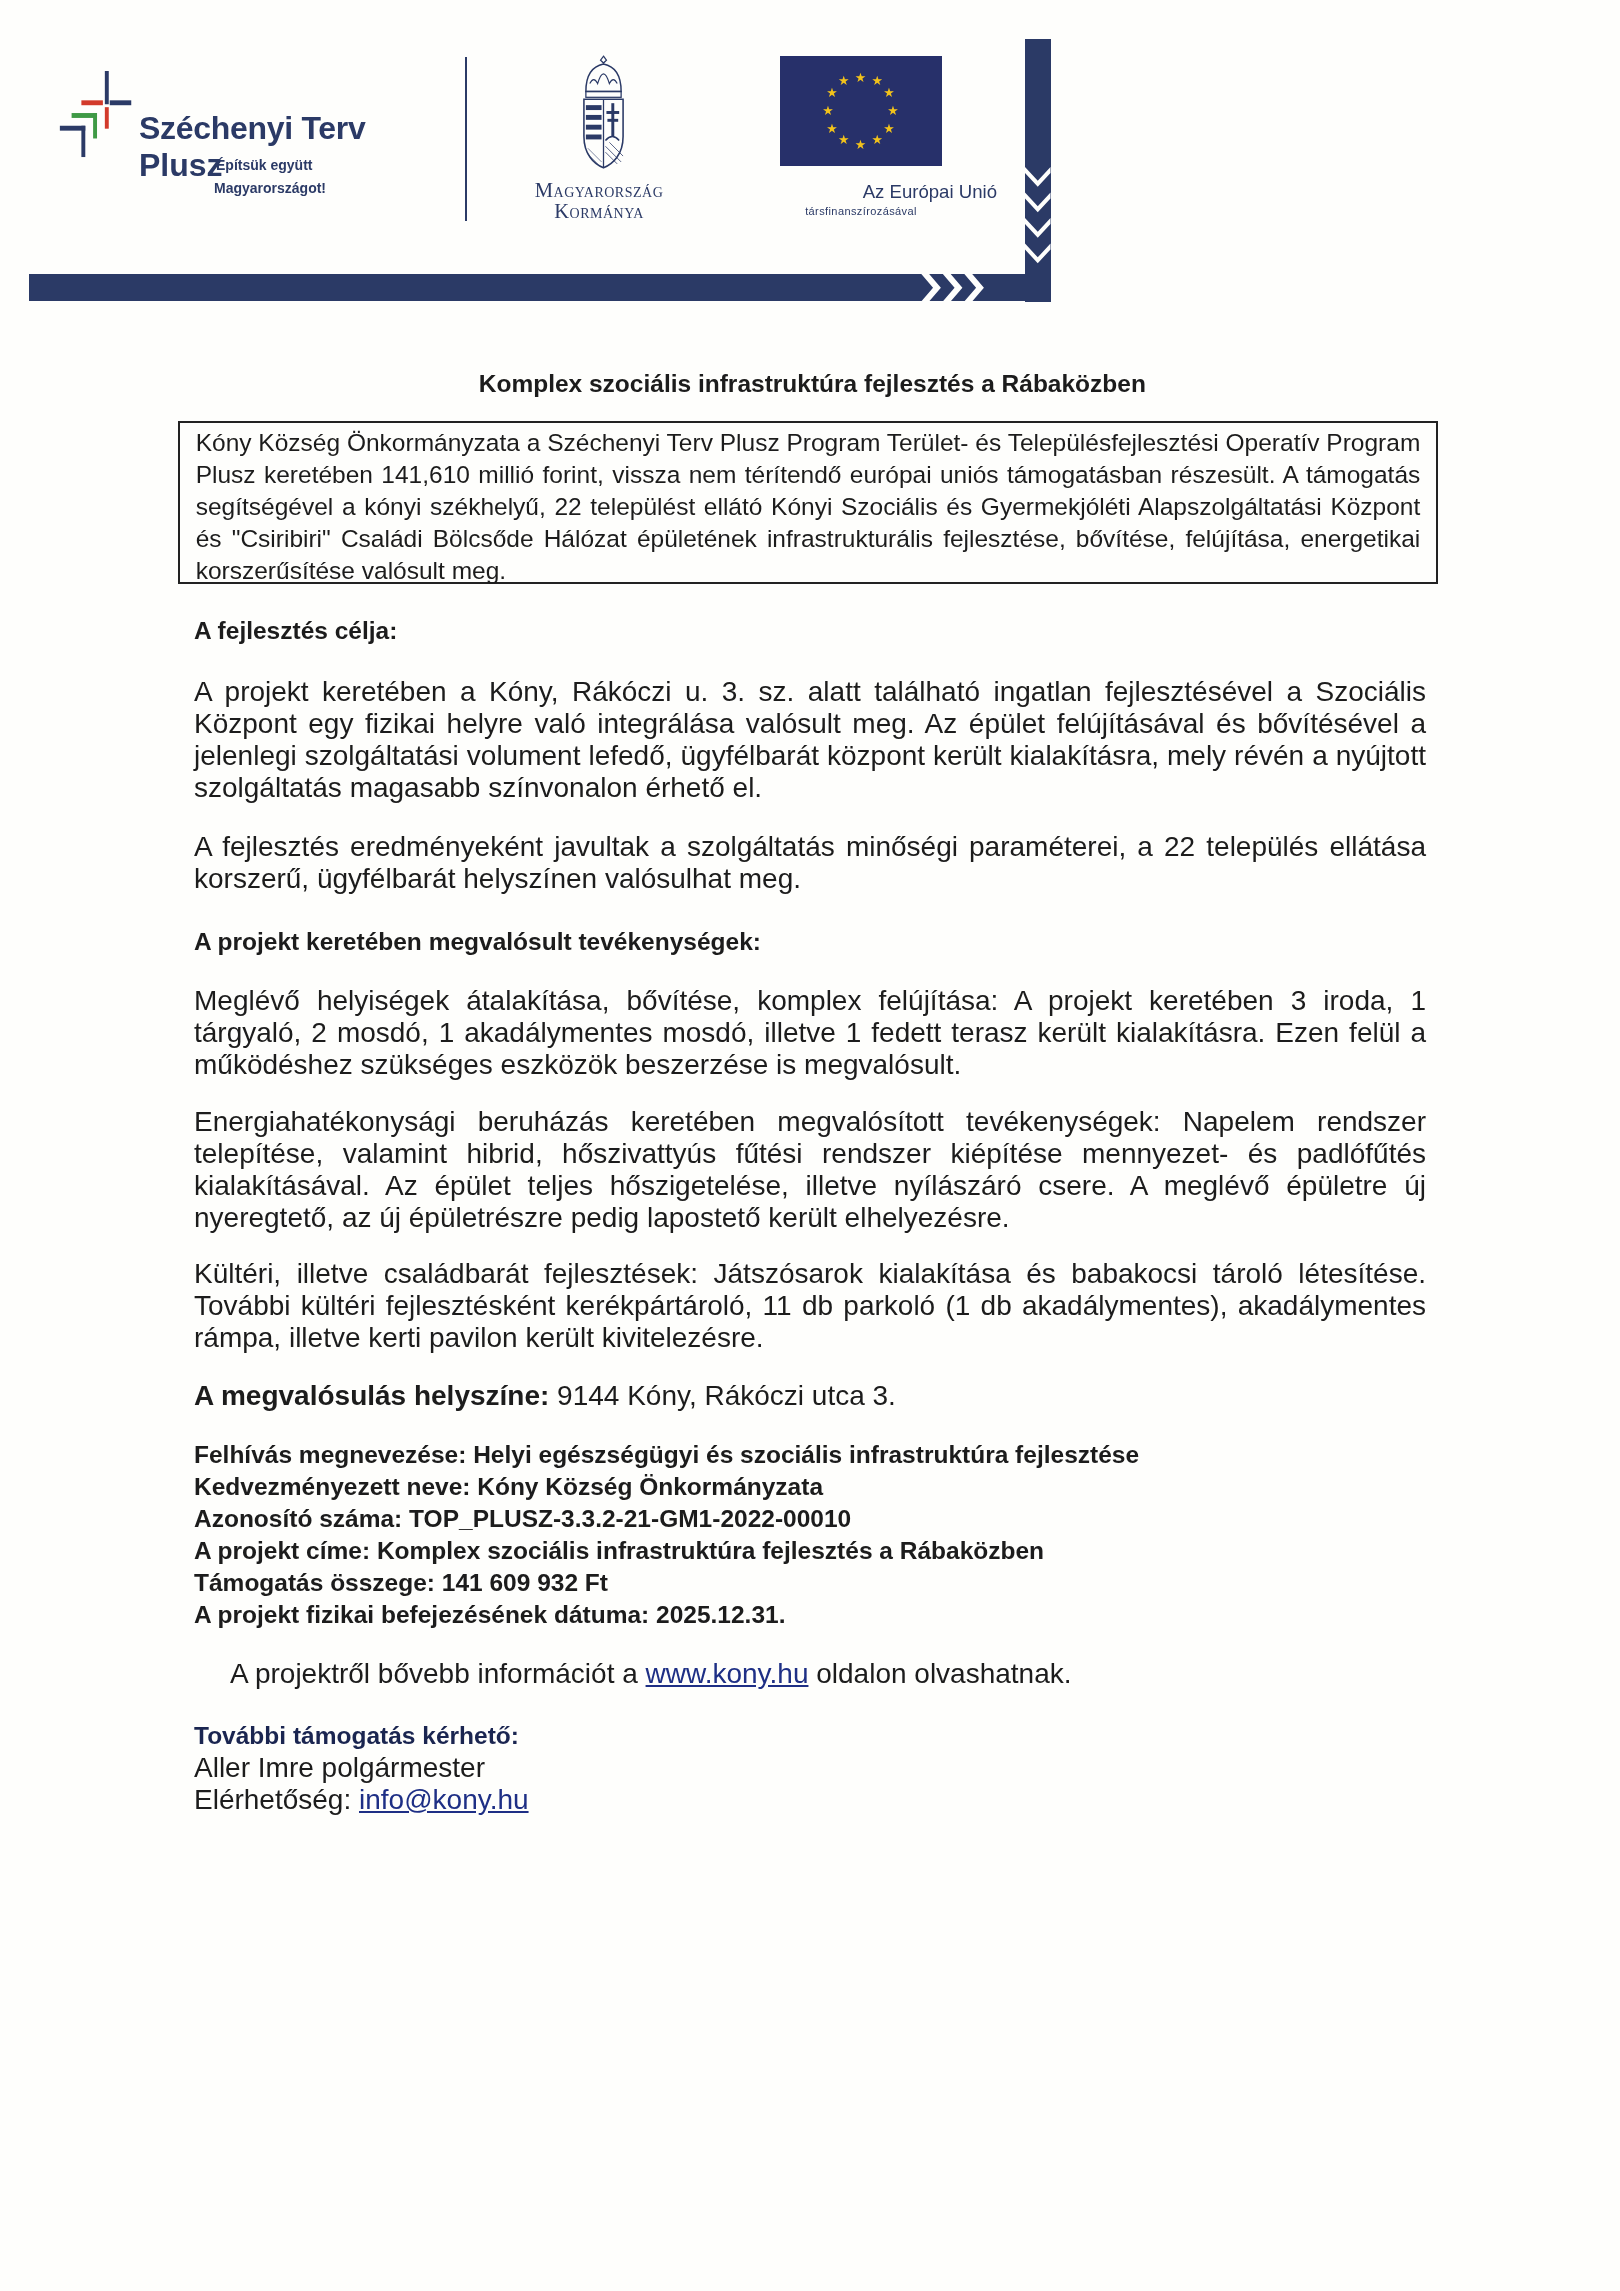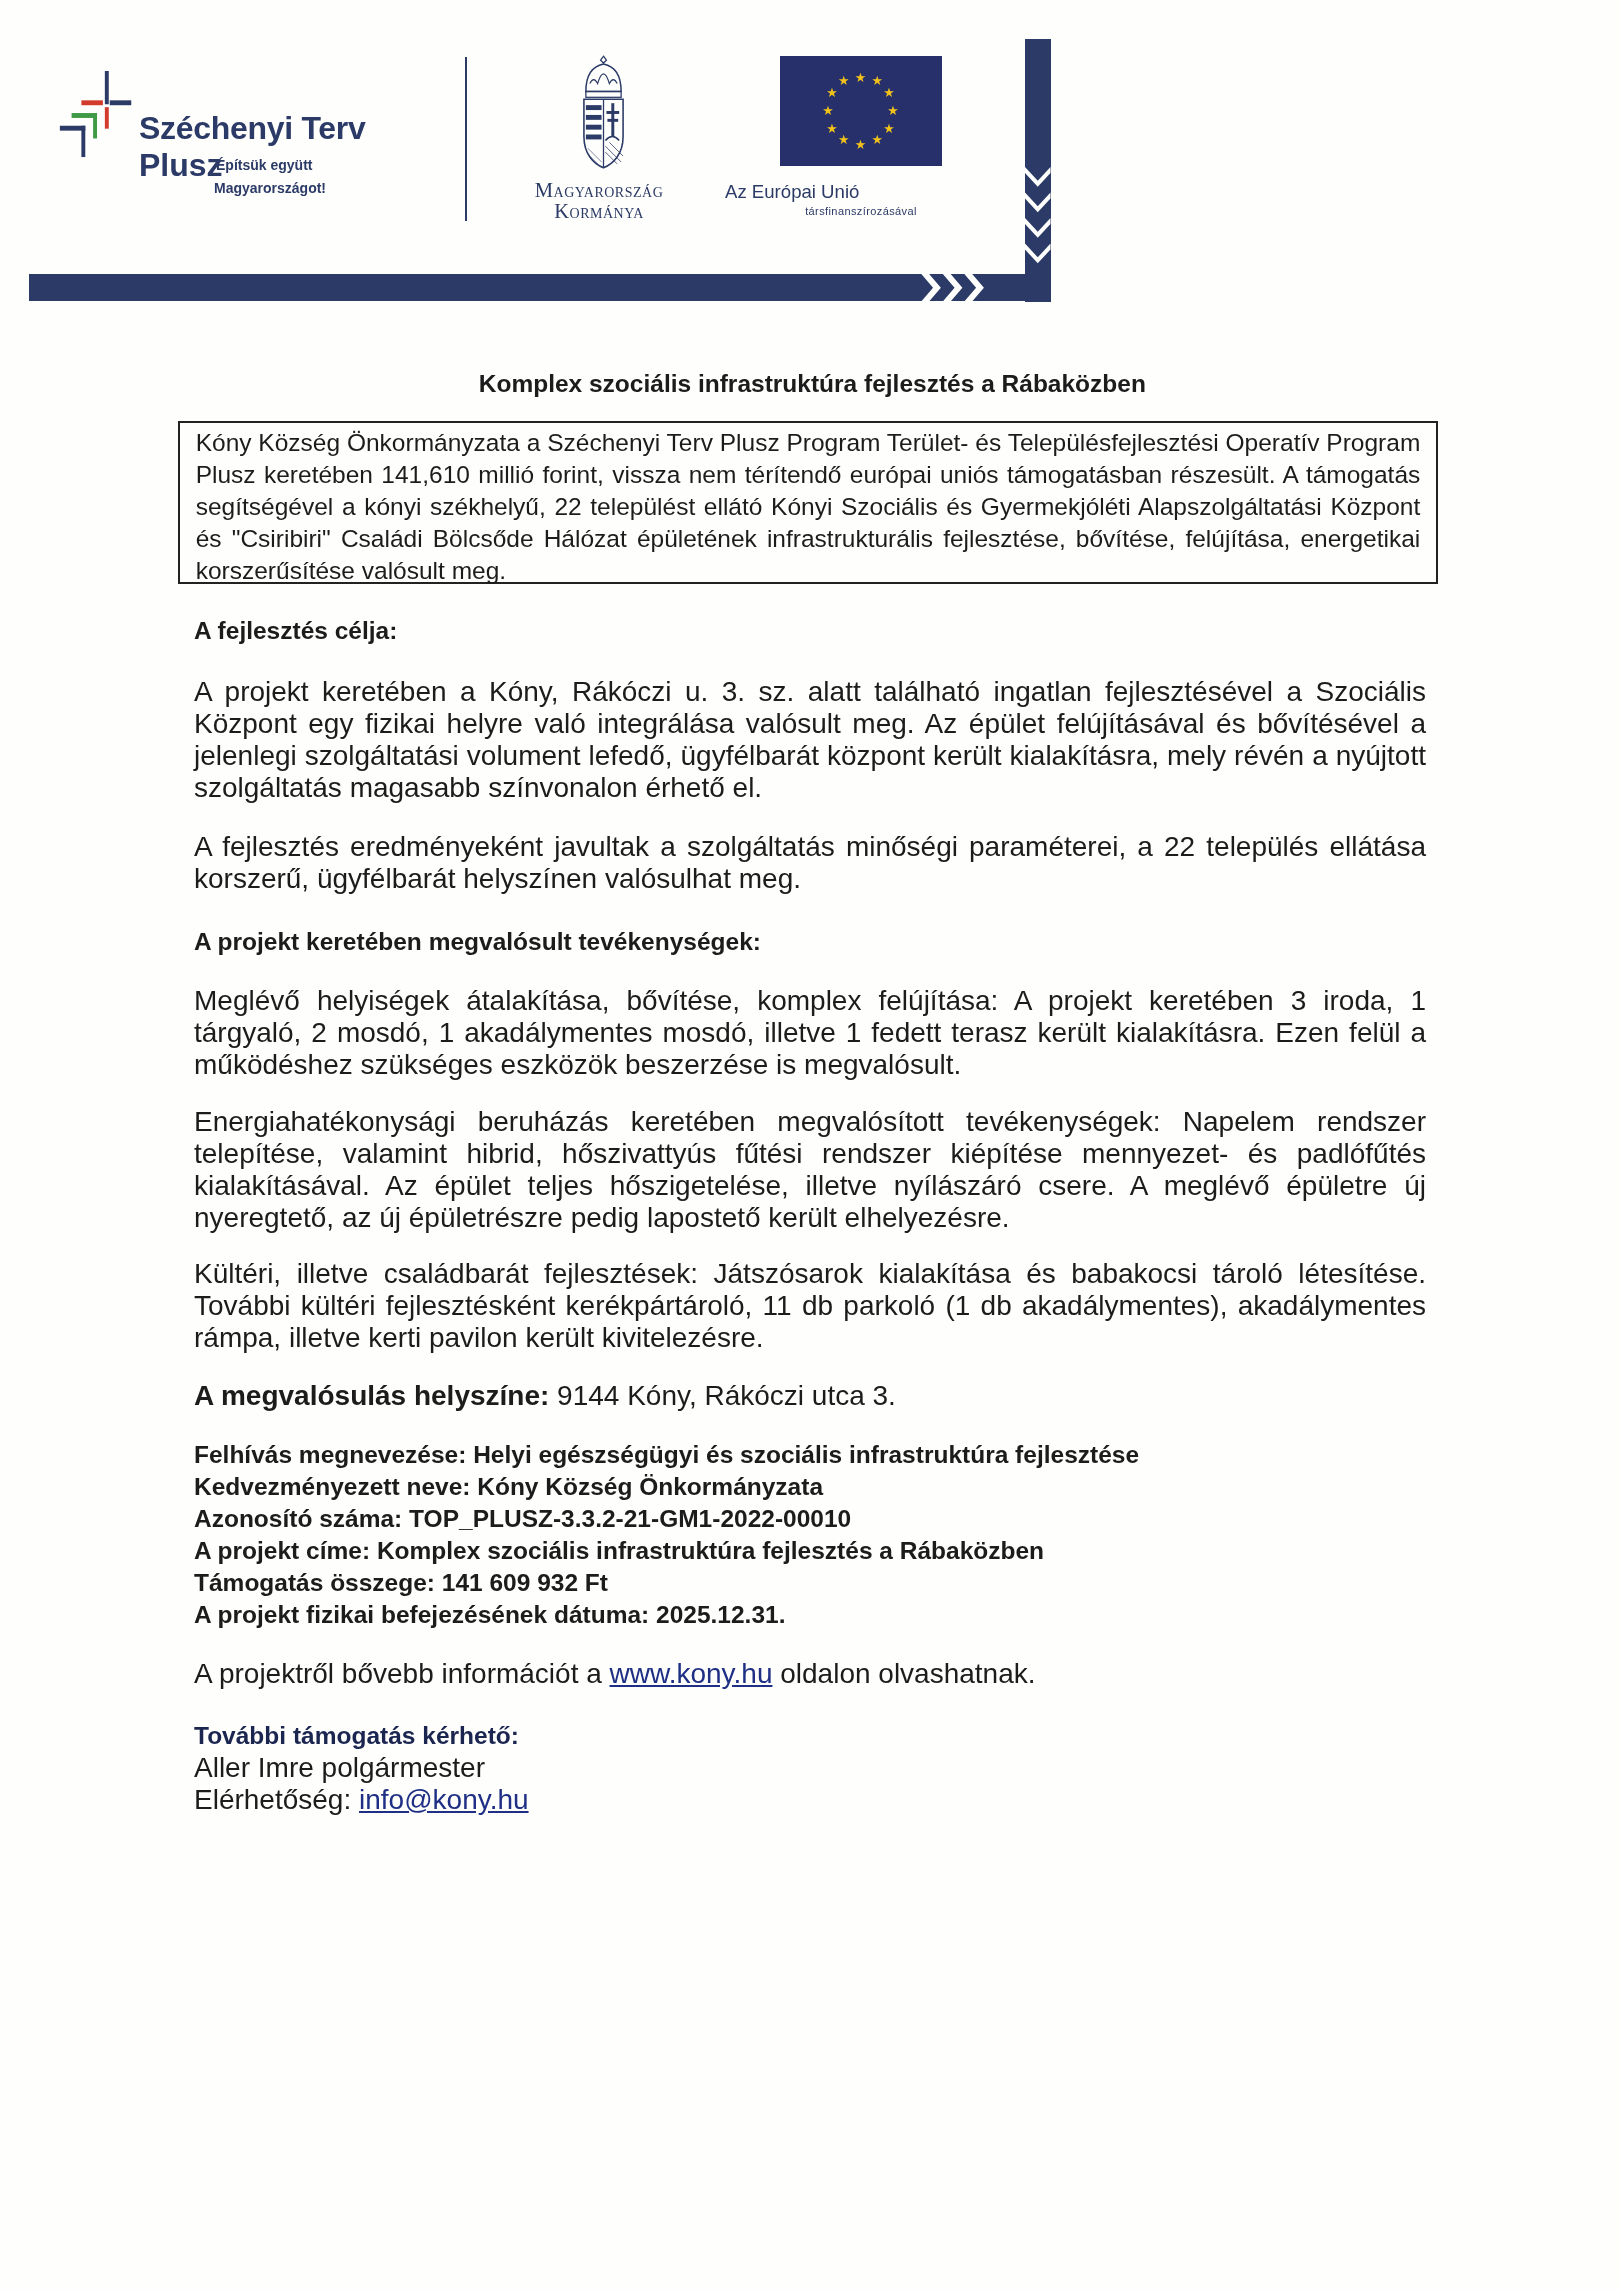--- a/index.html
+++ b/index.html
@@ -21,21 +21,21 @@
   .st-slogan1 { left: 216px; top: 157px; font-size: 14px; font-weight: bold; color: #2b3a66; white-space: nowrap; }
   .st-slogan2 { left: 214px; top: 180px; font-size: 14px; font-weight: bold; color: #2b3a66; white-space: nowrap; }
 
   .divider { left: 465px; top: 57px; width: 2px; height: 164px; background: #2b3a66; }
 
   .crest { left: 580px; top: 54px; width: 47px; height: 116px; }
   .gov1 { left: 461px; top: 179px; width: 276px; text-align: center; font-family: "Liberation Serif", serif; font-size: 20.6px; color: #2b3a66; letter-spacing: 0.5px; white-space: nowrap; }
   .gov2 { left: 461px; top: 200px; width: 276px; text-align: center; font-family: "Liberation Serif", serif; font-size: 20.6px; color: #2b3a66; letter-spacing: 0.5px; white-space: nowrap; }
 
   .eu-flag { left: 780px; top: 56px; width: 162px; height: 110px; background: #27306a; }
-  .eu1 { left: 725px; top: 181px; width: 272px; text-align: left; font-size: 18.6px; color: #2b3a66; white-space: nowrap; }
+  .eu1 { left: 725px; top: 181px; width: 272px; text-align: right; font-size: 18.6px; color: #2b3a66; white-space: nowrap; }
   .eu2 { left: 725px; top: 205px; width: 272px; text-align: center; font-size: 11px; color: #2b3a66; letter-spacing: 0.4px; white-space: nowrap; }
 
   
   .title { left: 0; width: 1620px; top: 370px; text-align: center; font-weight: bold; font-size: 24.5px; color: #1c1c1c; padding-left: 17px; }
   .title span { position: relative; left: -14.7px; }
 
   .box { left: 178px; top: 421px; width: 1260px; height: 163px; border: 2px solid #222; box-sizing: border-box; }
   .box p {
     margin: 0; position: absolute; left: 15.7px; right: 15.7px; top: 3.9px;
     font-size: 24.5px; line-height: 32px; text-align: justify; color: #1c1c1c;
@@ -147,18 +147,18 @@
 
 <div class="abs infolines" style="top:1439px;font-weight:bold;">
   <div>Felhívás megnevezése: Helyi egészségügyi és szociális infrastruktúra fejlesztése</div>
   <div>Kedvezményezett neve: Kóny Község Önkormányzata</div>
   <div>Azonosító száma: TOP_PLUSZ-3.3.2-21-GM1-2022-00010</div>
   <div>A projekt címe: Komplex szociális infrastruktúra fejlesztés a Rábaközben</div>
   <div>Támogatás összege: 141 609 932 Ft</div>
   <div>A projekt fizikai befejezésének dátuma: 2025.12.31.</div>
 </div>
 
-<p class="abs text text-left" style="top:1658px; white-space:nowrap;"><span>A projektről bővebb információt a </span><span class="link">www.kony.hu</span><span> oldalon olvashatnak.</span></p>
+<p class="abs text text-left" style="top:1658px; white-space:nowrap;margin-left:36px;"><span>A projektről bővebb információt a </span><span class="link">www.kony.hu</span><span> oldalon olvashatnak.</span></p>
 
 <p class="abs h h-navy" style="top:1722px;">További támogatás kérhető:</p>
 <p class="abs text text-left" style="top:1752px; white-space:nowrap;">Aller Imre polgármester</p>
 <p class="abs text text-left" style="top:1784px; white-space:nowrap;"><span>Elérhetőség: </span><span class="link">info@kony.hu</span></p>
 
 
 </body></html>

